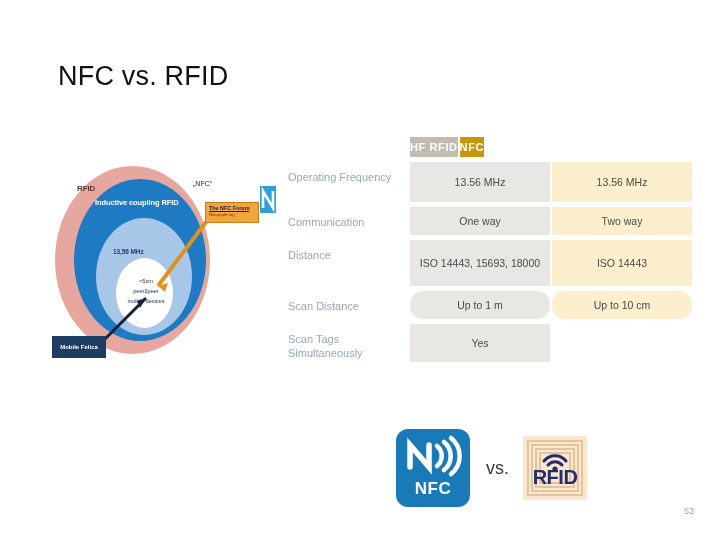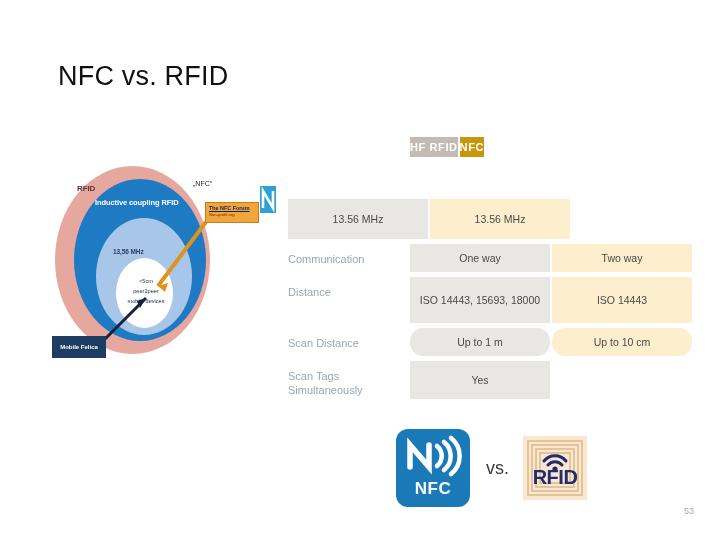--- a/index.html
+++ b/index.html
@@ -186,21 +186,21 @@
     height: 20px;
     display: flex;
     align-items: center;
     justify-content: center;
     font-size: 11px;
     font-weight: bold;
     letter-spacing: 0.6px;
   }
   .t-head.left { background: #c3bbb1; color: #ffffff; margin-right: 2px; }
   .t-head.right { background: #c8960c; color: #ffffff; }
-  .row-h1 .t-cell { min-height: 40px; margin-top: 37px; }
+  .row-h1 .t-cell { min-height: 40px; }
   .row-h2 .t-cell { min-height: 28px; }
   .row-h3 .t-cell { min-height: 46px; }
   .row-h4 .t-cell { min-height: 28px; border-radius: 13px; }
   .row-h5 .t-cell { min-height: 38px; }
 
   
   #logos {
     position: absolute;
     left: 396px;
     top: 427px;
@@ -310,20 +310,21 @@
 
   <div id="table">
 
     <div class="t-row">
       <div class="t-label"></div>
       <div class="t-head left">HF RFID</div>
       <div class="t-head right">NFC</div>
     </div>
 
     <div class="t-row row-h1">
+      <div class="t-label">Operating Frequency</div>
       <div class="t-cell left">13.56 MHz</div>
       <div class="t-cell right">13.56 MHz</div>
     </div>
 
     <div class="t-row row-h2">
       <div class="t-label">Communication</div>
       <div class="t-cell left">One way</div>
       <div class="t-cell right">Two way</div>
     </div>
 

